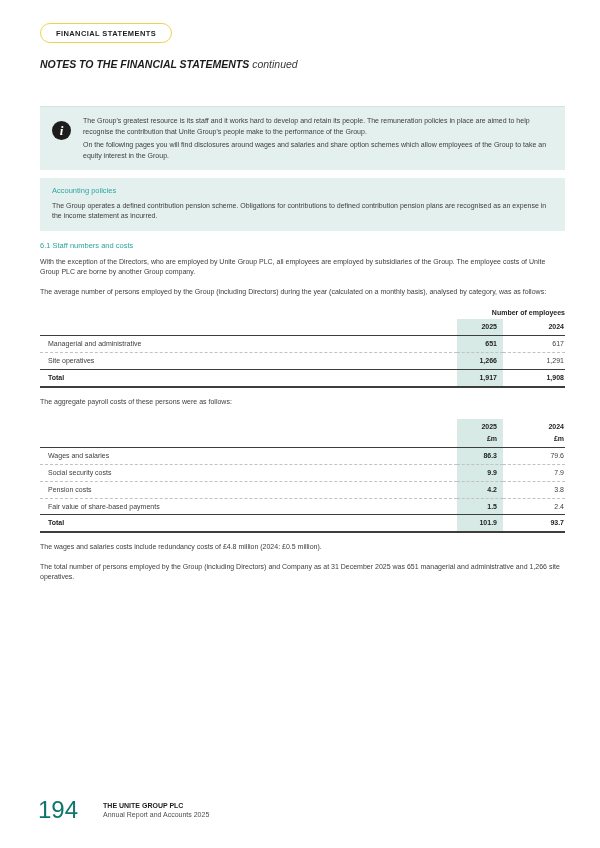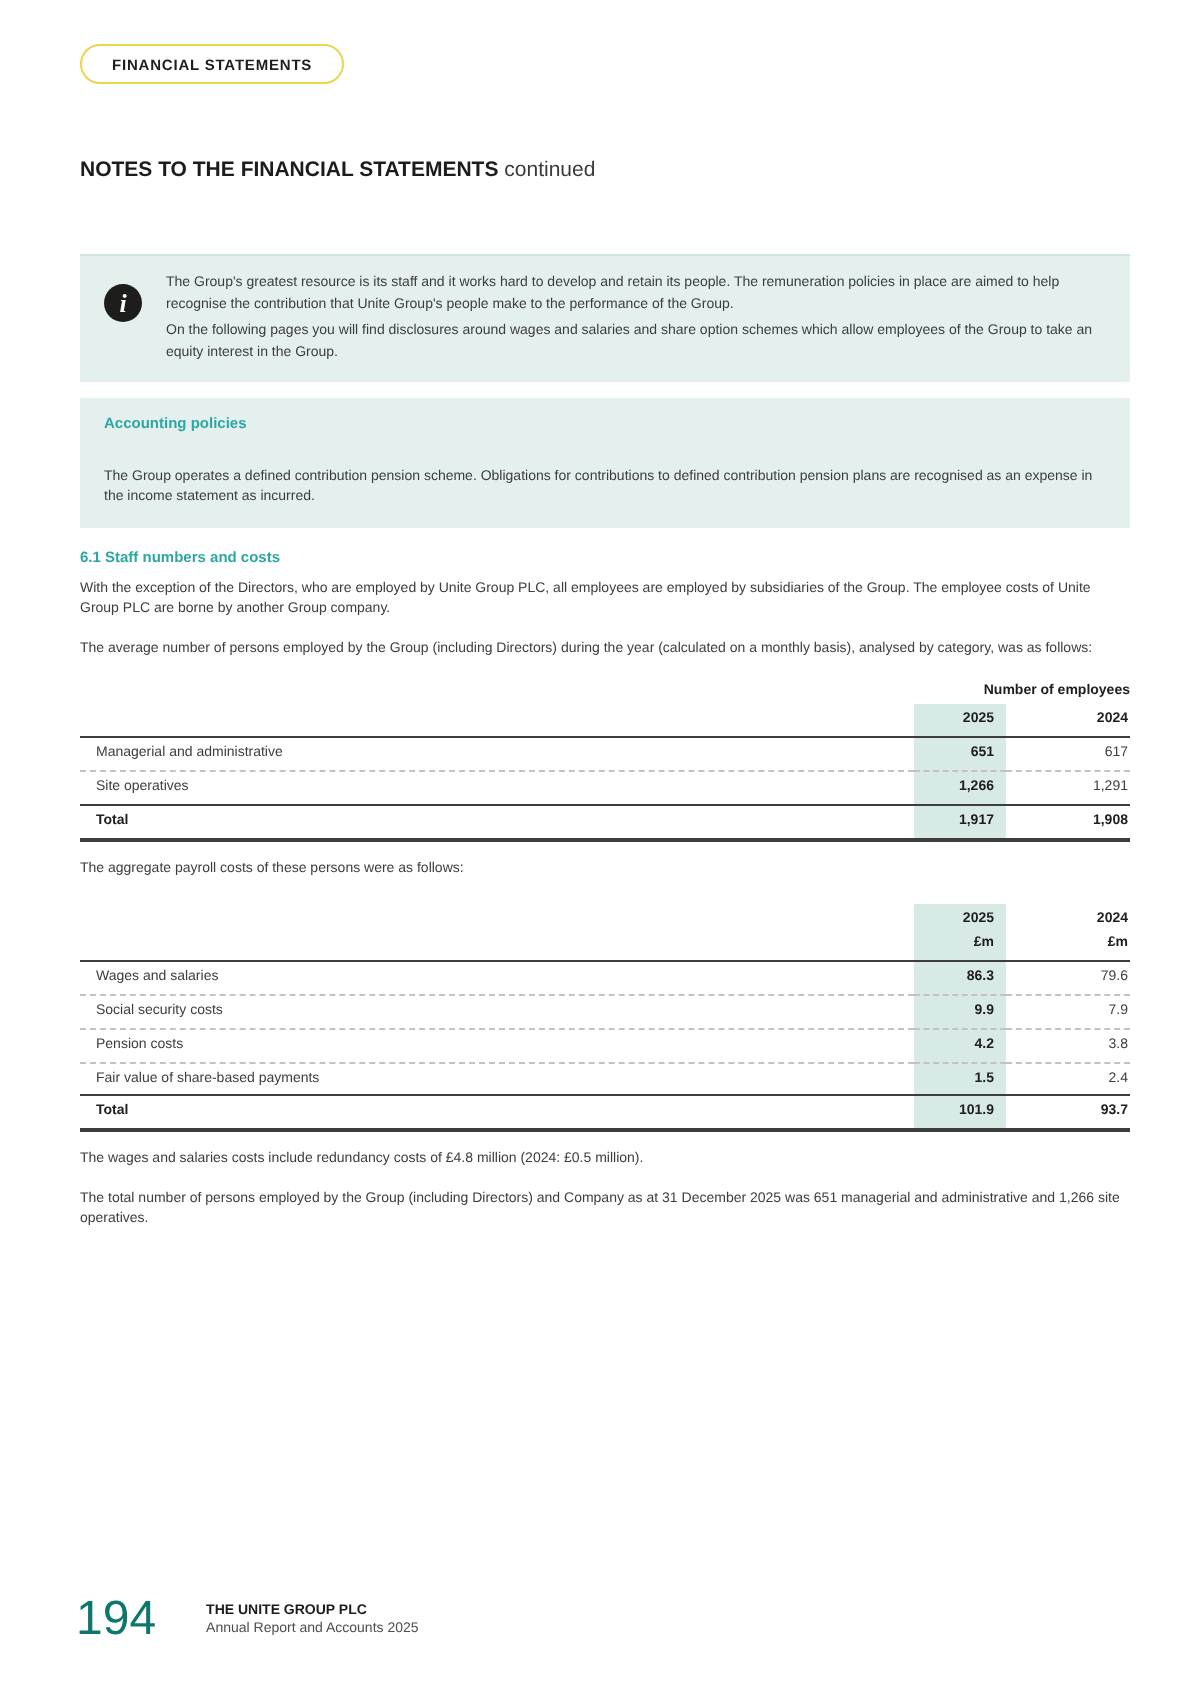--- a/index.html
+++ b/index.html
@@ -18,28 +18,28 @@
   
   .badge {
     display: inline-block;
     border: 1.5px solid #ecd44f;
     border-radius: 12px;
     padding: 5px 15px 4px;
     font-size: 7.5px;
     font-weight: bold;
     letter-spacing: 0.4px;
     color: #1e1e1e;
-    margin-bottom: 37px;
-  }
-
-  
-  .doc-title { font-size: 10.5px; font-weight: bold; color: #1c1c1c; margin-bottom: 36px; }
+    margin-bottom: 15px;
+  }
+
+  
+  .doc-title { font-size: 10.5px; font-weight: bold; color: #1c1c1c; margin-bottom: 36px; font-style: italic; }
   .doc-title .continued { font-weight: normal; color: #3a3a3a; }
   .section-heading { font-size: 9.5px; font-weight: bold; color: #2ea6a1; margin-bottom: 12px; }
-  .subsection-heading { font-size: 7.5px; font-weight: bold; color: #2ea6a1; margin: 10px 0 7px; }
+  .subsection-heading { font-size: 7.5px; font-weight: normal; color: #2ea6a1; margin: 10px 0 7px; }
 
   
   .info-box {
     display: flex;
     align-items: flex-start;
     gap: 12px;
     background: #e4f0ee;
     padding: 9px 14px 8px 12px;
     border-top: 1px solid #cfe5e2;
   }
@@ -53,21 +53,21 @@
     font-family: "Liberation Serif", serif;
     font-weight: bold; font-style: italic;
     font-size: 13px;
     margin-top: 5px;
   }
   .info-text p { font-size: 7px; line-height: 1.52; margin-bottom: 3px; }
   .info-text p:last-child { margin-bottom: 0; }
 
   
   .policy-box { background: #e4f0ee; padding: 8px 12px 9px; margin-top: 8px; }
-  .policy-heading { font-size: 7.5px; font-weight: bold; color: #2ea6a1; margin-bottom: 18px; }
+  .policy-heading { font-size: 7.5px; font-weight: normal; color: #2ea6a1; margin-bottom: 6px; }
   .policy-body { font-size: 7px; line-height: 1.5; }
 
   
   p.body-text { font-size: 7px; line-height: 1.5; margin-bottom: 9px; }
 
   
   .table-caption {
     text-align: right;
     font-size: 7px; font-weight: bold; color: #1e1e1e;
     margin: 12px 0 3px;

